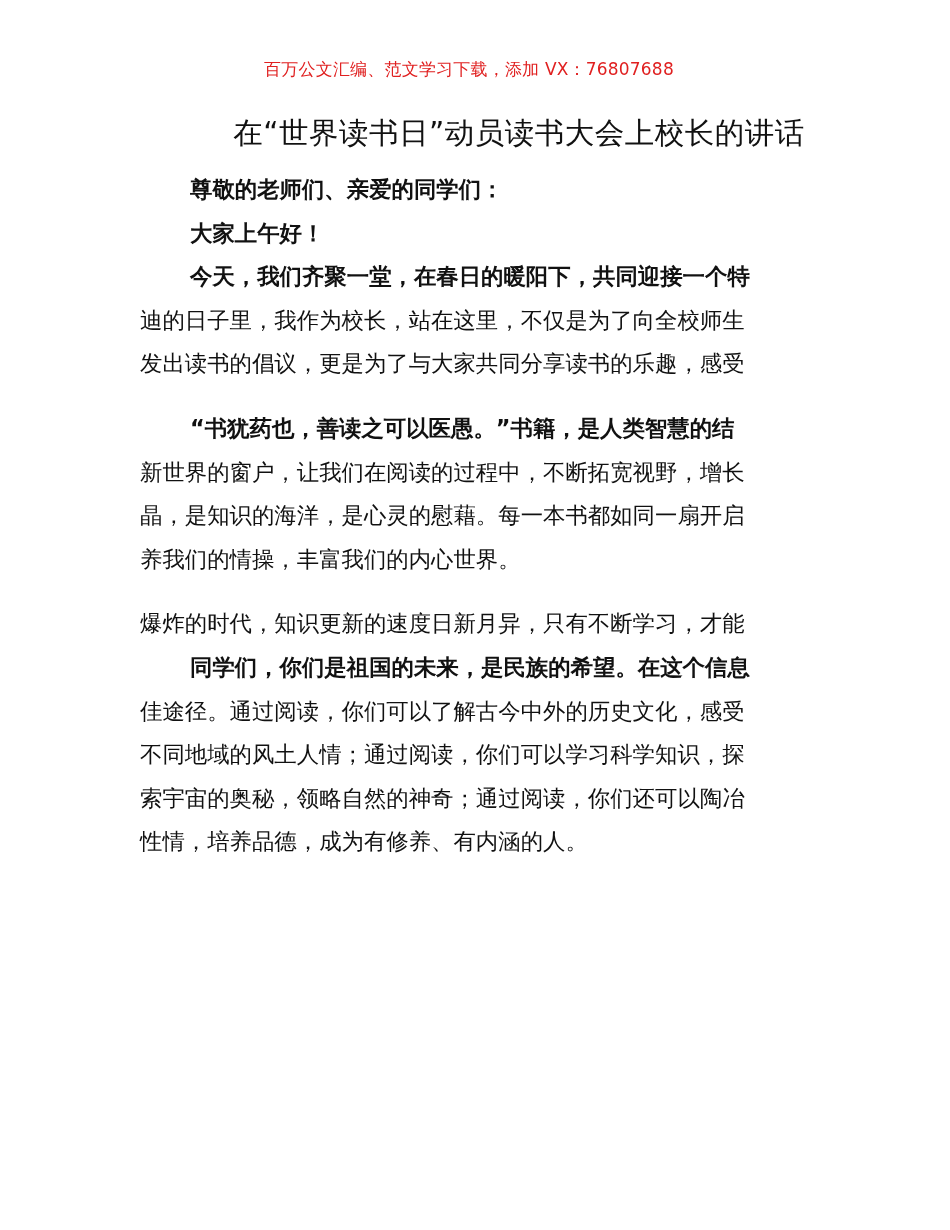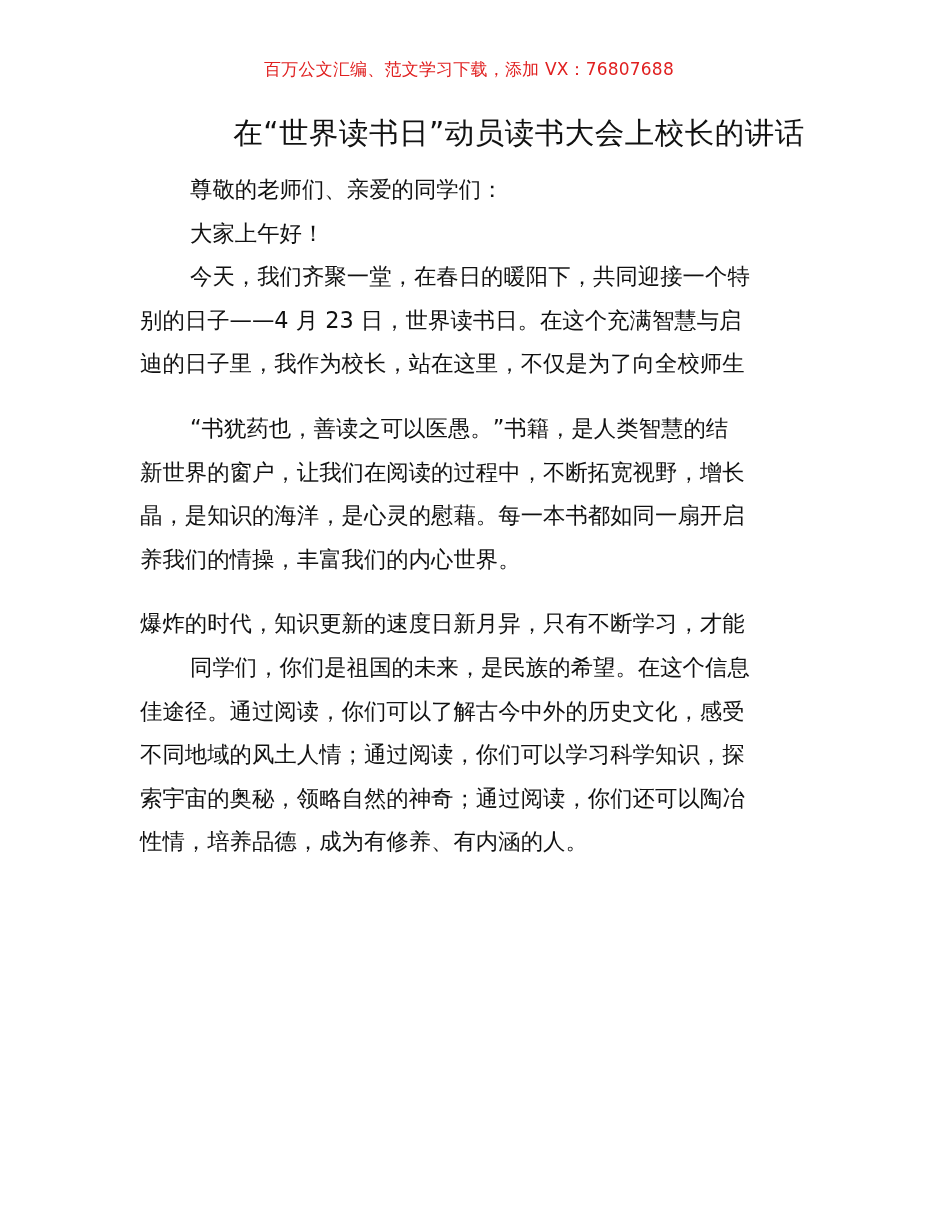--- a/index.html
+++ b/index.html
@@ -5,38 +5,38 @@
   html, body { margin: 0; padding: 0; background: #ffffff; }
   body { width: 950px; height: 1230px; position: relative; overflow: hidden;
          font-family: "DejaVu Sans", "Liberation Sans", sans-serif; color: #111; }
   .header { position: absolute; top: 58px; left: 0; width: 938px; text-align: center;
             font-size: 17px; letter-spacing: 0.2px; }
   .title { position: absolute; top: 114px; left: 0; width: 950px; text-align: center;
            font-size: 29.5px; letter-spacing: 0.5px; color: #111; padding-left: 44px; }
   .body-text { position: absolute; left: 140px; width: 672px; top: 168px; }
   .line { font-size: 22.4px; line-height: 43.6px; height: 43.6px; white-space: nowrap;
           letter-spacing: 0px; }
-  .indent { padding-left: 50px; }
+  .indent { padding-left: 50px; font-weight: bold; }
   .gap { height: 21px; }
 </style>
 </head>
 <body>
 
 <div class="header" style="color:#e02020;">百万公文汇编、范文学习下载，添加 VX：76807688</div>
 
 <div class="title">在“世界读书日”动员读书大会上校长的讲话</div>
 
 <div class="body-text">
   <div class="line indent">尊敬的老师们、亲爱的同学们：</div>
   <div class="line indent">大家上午好！</div>
 
   <div>
     <div class="line indent">今天，我们齐聚一堂，在春日的暖阳下，共同迎接一个特</div>
-    <div class="line">别的日子——4 月 23 日，世界读书日。在这个充满智慧与启</div>
     <div class="line">迪的日子里，我作为校长，站在这里，不仅是为了向全校师生</div>
+    <div class="line">发出读书的倡议，更是为了与大家共同分享读书的乐趣，感受</div>
   </div>
   <div class="gap"></div>
 
   <div>
     <div class="line indent">“书犹药也，善读之可以医愚。”书籍，是人类智慧的结</div>
     <div class="line">新世界的窗户，让我们在阅读的过程中，不断拓宽视野，增长</div>
     <div class="line">晶，是知识的海洋，是心灵的慰藉。每一本书都如同一扇开启</div>
     <div class="line">养我们的情操，丰富我们的内心世界。</div>
   </div>
   <div class="gap"></div>

